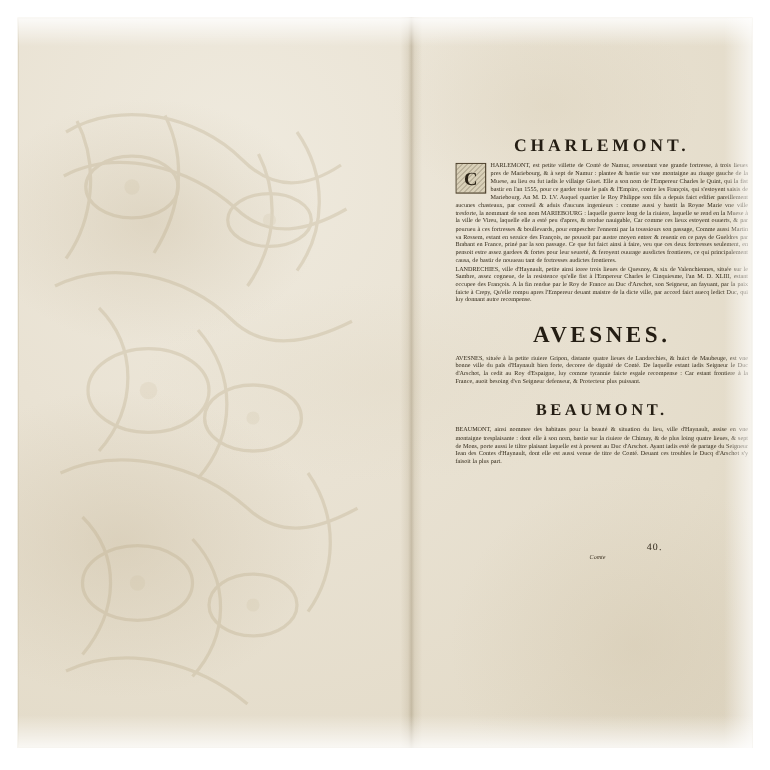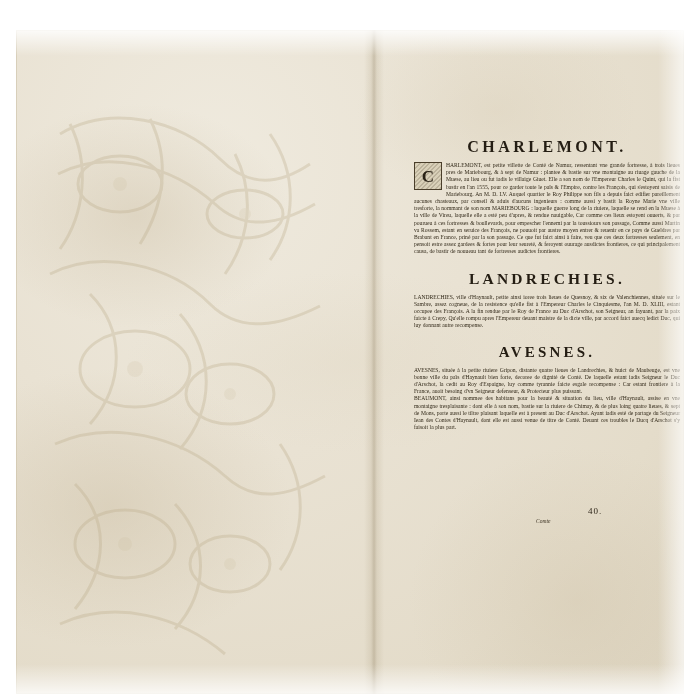--- a/index.html
+++ b/index.html
@@ -18,21 +18,21 @@
     position: relative;
     width: 700px;
     height: 700px;
     background: #ffffff;
   }
 
   
   .scan {
     position: absolute;
     left: 16px;
-    top: 30px;
+    top: 16px;
     width: 668px;
     height: 664px;
     background:
       radial-gradient(ellipse at 30% 20%, #efeade 0%, #e9e2d3 40%, #e4dcca 75%, #ddd4c0 100%);
     box-shadow: 0 0 0 1px #d8cfba inset;
   }
 
   
   .mottle {
     position: absolute;
@@ -86,21 +86,21 @@
   .heading {
     font-family: "Liberation Serif", serif;
     letter-spacing: 3px;
     font-size: 15px;
     text-align: center;
     margin: 0 0 6px 0;
     color: #241d13;
   }
   .heading.h-charlemont { letter-spacing: 3.5px; font-size: 16px; }
   .heading.h-landrechies { margin-top: 14px; letter-spacing: 3.2px; font-size: 15.5px; }
-  .heading.h-avesnes { margin-top: 14px; letter-spacing: 3.2px; font-size: 15px; }
+  .heading.h-avesnes { margin-top: 14px; letter-spacing: 3.2px; font-size: 21px; }
   .heading.h-beaumont { margin-top: 14px; letter-spacing: 3.2px; font-size: 15px; }
 
   .para {
     font-size: 5.6px;
     line-height: 7.2px;
     text-align: justify;
     margin: 0;
     color: #312818;
     hyphens: auto;
     word-spacing: .2px;
@@ -209,26 +209,26 @@
     <div class="gutter"></div>
 
     <div class="column">
 
       <h1 class="heading h-charlemont">CHARLEMONT.</h1>
       <div class="firstpara">
         <span class="dropcap">C</span>
         <p class="para">HARLEMONT, est petite villette de Conté de Namur, ressentant vne grande fortresse, à trois lieues pres de Mariebourg, &amp; à sept de Namur : plantee &amp; bastie sur vne montaigne au riuage gauche de la Muese, au lieu ou fut iadis le villaige Giuet. Elle a son nom de l'Empereur Charles le Quint, qui la fist bastir en l'an 1555, pour ce garder toute le païs &amp; l'Empire, contre les François, qui s'estoyent saisis de Mariebourg. An M. D. LV. Auquel quartier le Roy Philippe son fils a depuis faict edifier pareillement aucunes chasteaux, par conseil &amp; aduis d'aucuns ingenieurs : comme aussi y bastit la Royne Marie vne ville tresforte, la nommant de son nom MARIEBOURG : laquelle guerre long de la riuiere, laquelle se rend en la Muese à la ville de Vireu, laquelle elle a esté peu d'apres, &amp; rendue nauigable, Car comme ces lieux estoyent ouuerts, &amp; par pourueu à ces fortresses &amp; boullevards, pour empescher l'ennemi par la toussiours son passage, Comme aussi Martin va Rossem, estant en seruice des François, ne pouuoit par austre moyen entrer &amp; reuenir en ce pays de Gueldres par Brabant en France, priné par la son passage. Ce que fut faict ainsi à faire, veu que ces deux fortresses seulement, en pensoit estre assez gardees &amp; fortes pour leur seureté, &amp; feroyent ouurage ausdictes frontieres, ce qui principalement causa, de bastir de nouueau tant de fortresses audictes frontieres.</p>
       </div>
 
-      <h1 class="heading h-landrechies">LANDRECHIES.</h1>
       <p class="para">LANDRECHIES, ville d'Haynault, petite ainsi ioree trois lieues de Quesnoy, &amp; six de Valenchiennes, située sur le Sambre, assez cogneue, de la resistence qu'elle fist à l'Empereur Charles le Cinquiesme, l'an M. D. XLIII, estant occupee des François. A la fin rendue par le Roy de France au Duc d'Arschot, son Seigneur, an fayuant, par la paix faicte à Crepy, Qu'elle rompu apres l'Empereur deuant maistre de la dicte ville, par accord faict auecq ledict Duc, qui luy donnant autre recompense.</p>
 
       <h1 class="heading h-avesnes">AVESNES.</h1>
       <p class="para">AVESNES, située à la petite riuiere Gripon, distante quatre lieues de Landrechies, &amp; huict de Maubeuge, est vne bonne ville du païs d'Haynault bien forte, decoree de dignité de Conté. De laquelle estant iadis Seigneur le Duc d'Arschot, la cedit au Roy d'Espaigne, luy comme tyrannie faicte esgale recompense : Car estant frontiere à la France, auoit besoing d'vn Seigneur defenseur, &amp; Protecteur plus puissant.</p>
 
+      <h1 class="heading h-beaumont">BEAUMONT.</h1>
       <p class="para">BEAUMONT, ainsi nommee des habitans pour la beauté &amp; situation du lieu, ville d'Haynault, assise en vne montaigne tresplaisante : dont elle à son nom, bastie sur la riuiere de Chimay, &amp; de plus loing quatre lieues, &amp; sept de Mons, porte aussi le tiltre plaisant laquelle est à present au Duc d'Arschot. Ayant iadis esté de partage du Seigneur Iean des Contes d'Haynault, dont elle est aussi venue de titre de Conté. Deuant ces troubles le Ducq d'Arschot s'y faisoit la plus part.</p>
     </div>
 
     <div class="catchword">Comte</div>
     <div class="folio">40.</div>
 
     <div class="edge-shadow-top"></div>
     <div class="edge-shadow-right"></div>
     <div class="edge-shadow-bottom"></div>
   </div>

